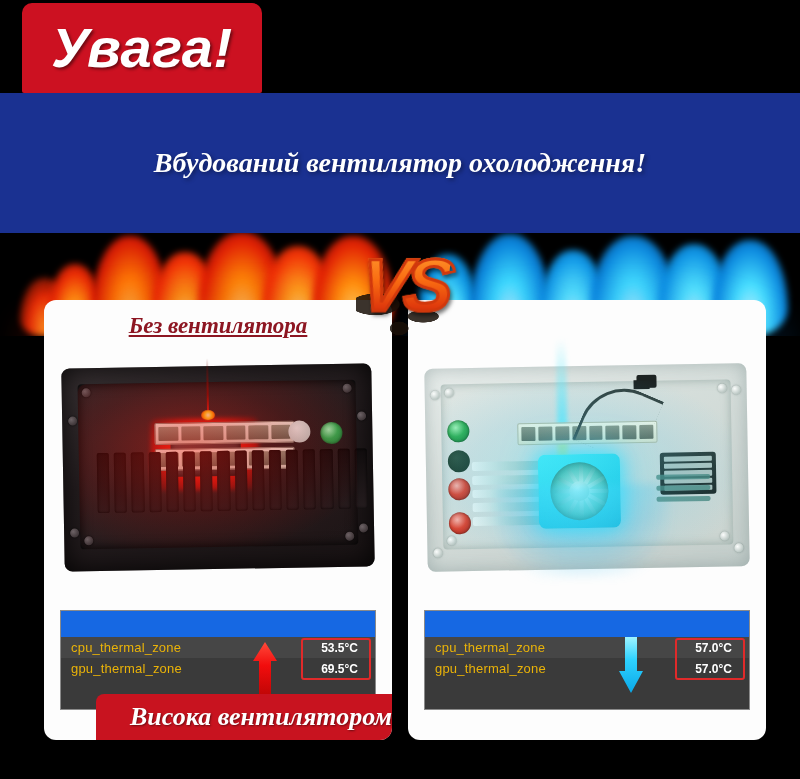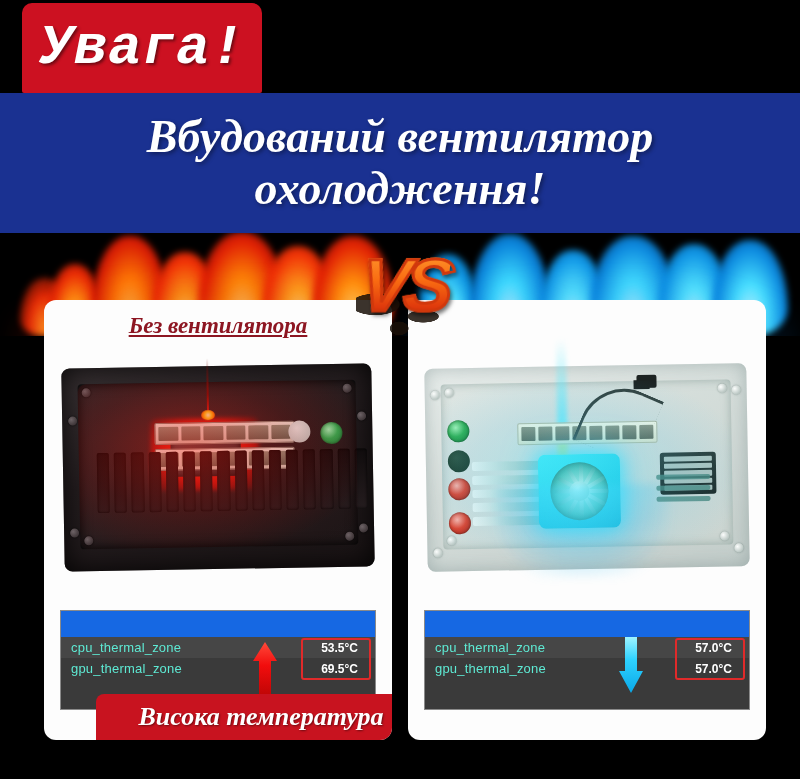--- a/index.html
+++ b/index.html
@@ -13,38 +13,38 @@
 
   
   .attention-badge {
     position: absolute; left: 22px; top: 3px; width: 240px; height: 90px;
     background: #cc1121;
     border-radius: 10px 10px 2px 2px;
     display: flex; align-items: center; justify-content: center;
     z-index: 6;
   }
   .attention-badge .txt {
-    font-family: Liberation Mono, monospace;
+    font-family: Liberation Sans, sans-serif;
     font-style: italic; font-weight: bold;
     font-size: 56px; color: #fff; letter-spacing: 0.5px;
     text-shadow: 2px 2px 3px rgba(0,0,0,0.45);
     line-height: 1;
   }
 
   
   .headline-banner {
     position: absolute; left: 0; top: 93px; width: 800px; height: 140px;
     background: #1a3191;
     display: flex; align-items: center; justify-content: center;
     z-index: 3;
   }
   .headline-text {
     font-family: "Liberation Serif", serif;
     font-style: italic; font-weight: bold;
-    font-size: 46px; line-height: 1.12; color: #fff; text-align: center;
+    font-size: 28px; line-height: 1.12; color: #fff; text-align: center;
     text-shadow: 2px 2px 4px rgba(0,0,0,0.4);
     padding: 0 40px;
   }
 
   
   .flames { position: absolute; left: 0; top: 231px; width: 800px; height: 105px; z-index: 1; background:#000; }
   .flame-half { position: absolute; top: 0; width: 400px; height: 105px; overflow: hidden; }
   .flame-half.left { left: 0; }
   .flame-half.right { left: 400px; }
 
@@ -263,21 +263,21 @@
   .thermal-header { height: 26px; background: #1668e3; }
   .thermal-rows { background: #3d3d3d; position: relative; }
   .trow {
     height: 21px; display: flex; align-items: center;
     padding-left: 10px; position: relative;
   }
   .trow:nth-child(odd)  { background:#464646; }
   .trow:nth-child(even) { background:#3a3a3a; }
   .trow .zone {
     font-family: "Liberation Sans", sans-serif;
-    font-size: 13px; color: #5eead4; letter-spacing: .2px;
+    font-size: 13px; color: #eab308; letter-spacing: .2px;
   }
   .trow .val {
     position: absolute; right: 17px;
     font-family: "Liberation Sans", sans-serif;
     font-size: 12px; color: #fff; font-weight: 600;
   }
   .thermal-filler { height: 30px; background:#3a3a3a; }
   .val-box {
     position: absolute; right: 4px; top: 1px; width: 70px; height: 42px;
     border: 2px solid #e02a2a; border-radius: 3px; pointer-events: none;
@@ -427,21 +427,21 @@
               </linearGradient>
             </defs>
             <path d="M14 1 L26 20 L20 20 L20 53 L8 53 L8 20 L2 20 Z" fill="url(#gUp)"></path>
           </svg>
         </div>
       </div>
       <div class="thermal-filler"></div>
     </div>
 
     <div class="caption left">
-      <span class="ctext">Висока температура</span>
+      <span class="ctext">Висока вентилятором</span>
     </div>
   </div>
 
   <div class="card right">
 
     <div class="device right">
       <div class="dev-body cool">
         <div class="dev-inner cool">
           <div class="cool-beam"></div>
           <div class="conn-strip">

